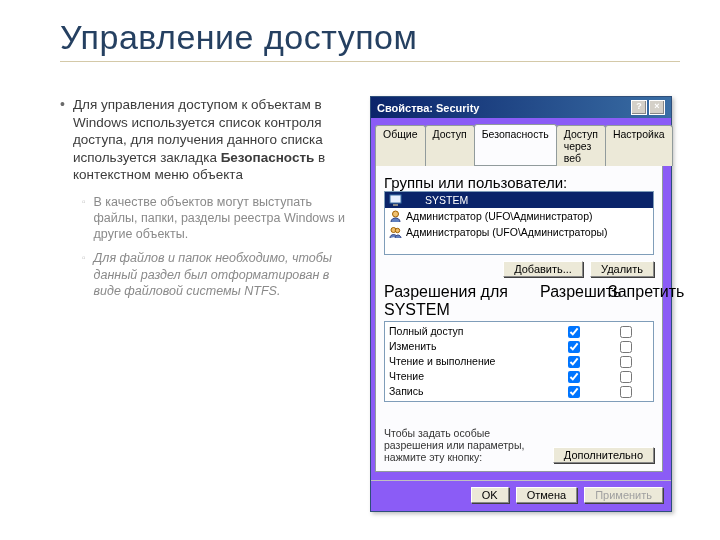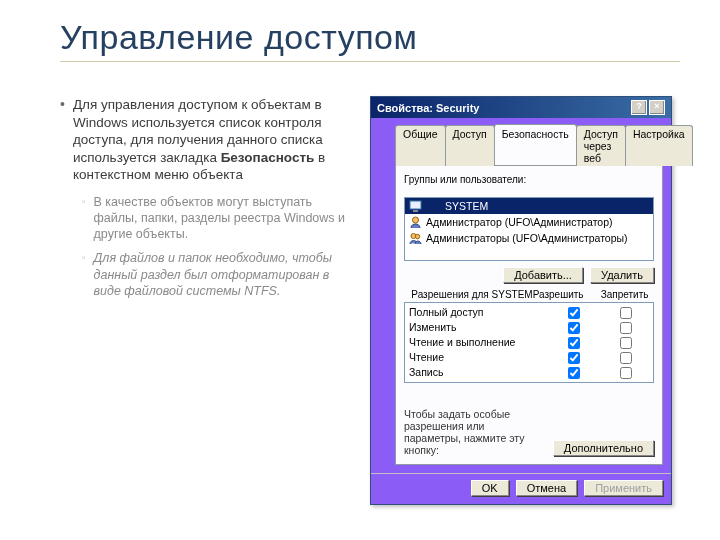--- a/index.html
+++ b/index.html
@@ -92,21 +92,21 @@
     width: 14px; height: 13px;
     background: #d4d0c8;
     border: 1px solid #fff;
     box-shadow: inset -1px -1px 0 #888;
     font-size: 9px;
     line-height: 11px;
     text-align: center;
     cursor: default;
   }
   .dlg-body {
-    padding: 6px 8px 8px 24px;
+    padding: 6px 8px 8px 4px;
   }
   .tabs {
     display: flex;
     border-bottom: 1px solid #919b9c;
     margin-bottom: 0;
   }
   .tab {
     padding: 2px 7px 2px 7px;
     border: 1px solid #919b9c;
     border-bottom: none;
@@ -123,21 +123,21 @@
     z-index: 2;
     top: 0;
     padding-top: 3px;
   }
   .panel {
     border: 1px solid #919b9c;
     border-top: none;
     background: #fcfcfe;
     padding: 8px;
   }
-  .group-label { font-size: 10px; margin-bottom: 12px; }
+  .group-label { font-size: 15px; margin-bottom: 0; }
   .listbox {
     border: 1px solid #7f9db9;
     background: #fff;
     height: 62px;
     overflow: hidden;
   }
   .li {
     display: flex;
     align-items: center;
     gap: 4px;
@@ -163,22 +163,22 @@
     border: 1px solid #888;
     border-top-color: #fff;
     border-left-color: #fff;
     box-shadow: 1px 1px 0 #404040;
     cursor: default;
     margin-left: 4px;
   }
   .btn.disabled { color: #a0a0a0; }
   .perm-head {
     display: flex;
-    justify-content: center;
-    font-size: 10px;
+    justify-content: flex-end;
+    font-size: 16px;
     margin: 4px 0 2px 0;
   }
   .perm-head .cols { display: flex; gap: 22px; }
   .perm-head .cols span { width: 46px; text-align: center; }
   .perm-box {
     border: 1px solid #7f9db9;
     background: #fff;
     padding: 2px 4px;
   }
   .perm-row {

